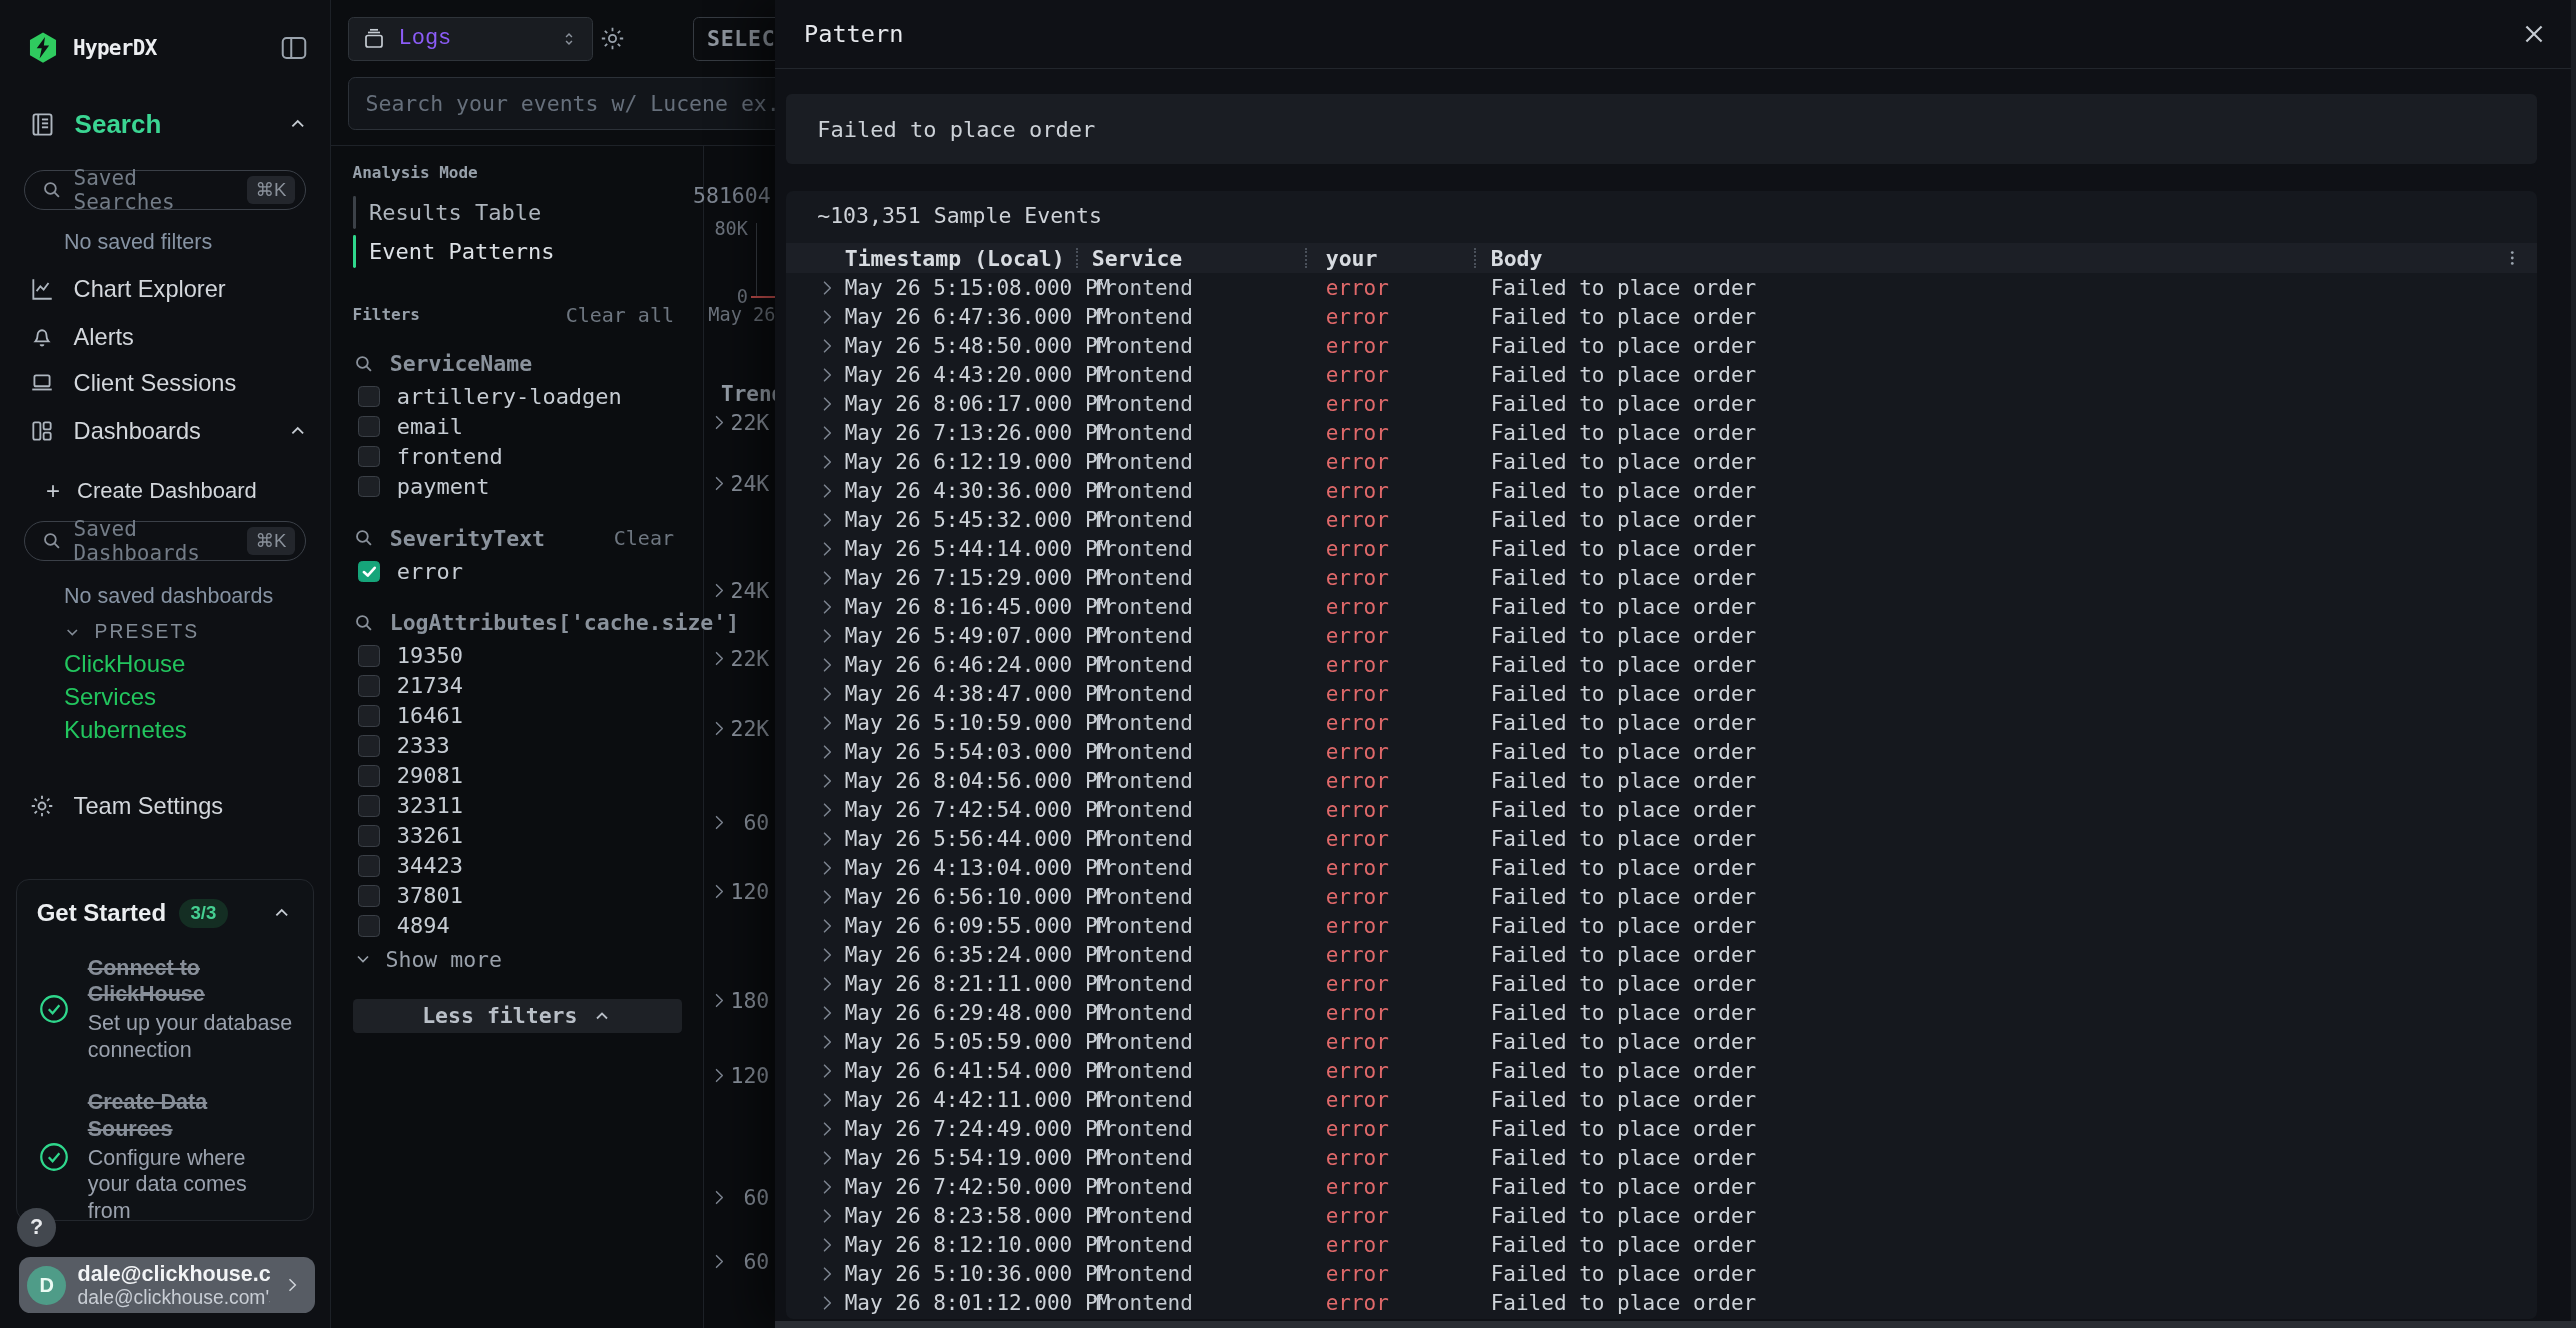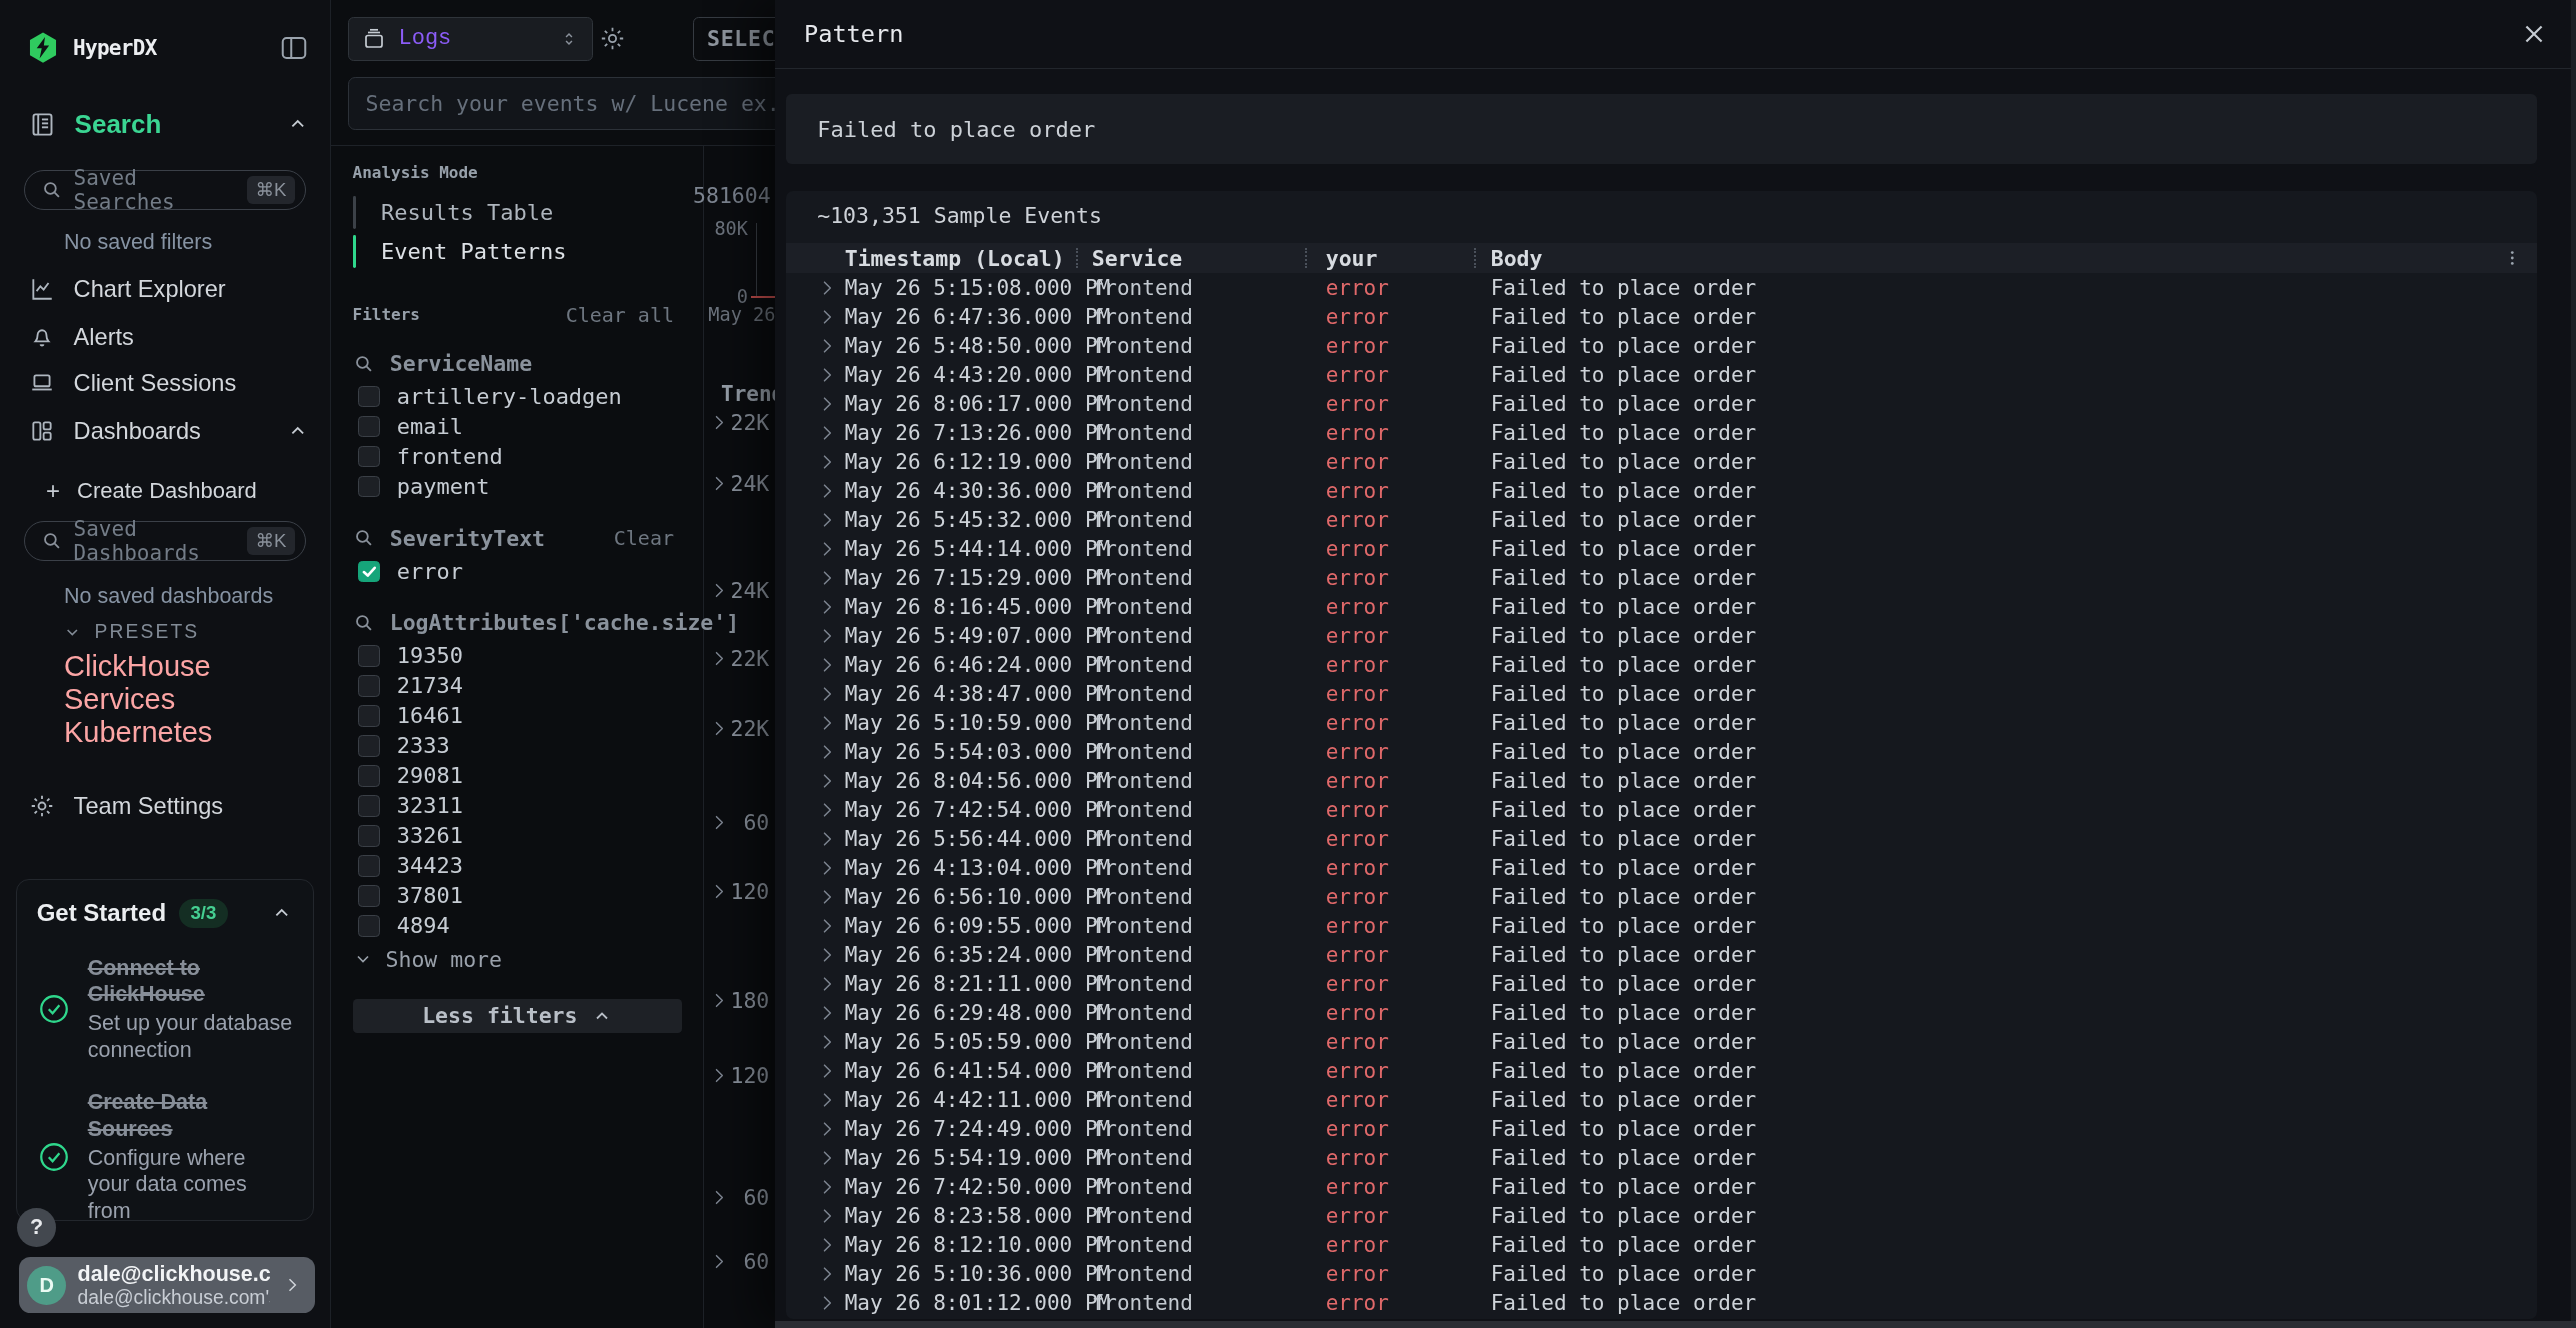--- a/index.html
+++ b/index.html
@@ -19,21 +19,21 @@
   .side-row { position:absolute; left:29px; right:21.5px; display:flex; align-items:center; gap:18.6px; height:34px; color:#d3d7dc; font-size:23.6px; }
   .side-row .grow { flex:1; }
   .search-head { color:#3bd693; font-weight:bold; font-size:26px; }
   .pill-input { position:absolute; left:24px; width:282px; height:40px; border:1.4px solid #3b4048;
     border-radius:20px; display:flex; align-items:center; padding:0 10px 0 15.7px; gap:11.4px; }
   .pill-input .ph { color:#737c87; font-size:21px; font-family:"DejaVu Sans Mono", monospace; flex:1; }
   .kbd { background:#23262c; color:#8a919b; border-radius:5.7px; font-size:18.6px; padding:2.9px 8.6px; }
   .muted-note { position:absolute; left:64px; color:#8693a3; font-size:21.5px; }
   .presets-row { position:absolute; left:63px; display:flex; align-items:center; gap:13px;
     color:#828b96; font-size:19.3px; letter-spacing:2.1px; }
-  .preset-item { position:absolute; left:64px; color:#fca5a5; font-size:29px; }
+  .preset-item { position:absolute; left:64px; color:#22c55e; font-size:24px; }
   .icon { color:#aeb6bf; }
 
   
   .gs-card { position:absolute; top:879px; left:15.7px; width:298px; height:342px;
     border:1.4px solid #23272d; border-radius:13px; background:#0f1216; padding:18.6px 20px; overflow:hidden; }
   .gs-head { display:flex; align-items:center; gap:13px; }
   .gs-title { font-size:24px; font-weight:bold; color:#eceef1; }
   .gs-badge { background:#13302494; color:#45cf92; border-radius:715px; font-size:18.6px;
     font-weight:bold; padding:3.6px 11.4px; background:#142e23; }
   .gs-head .grow { flex:1; }
@@ -66,21 +66,21 @@
     color:#8f969f; font-weight:bold; font-size:21.5px; letter-spacing:0.7px; }
   .search-box { position:absolute; left:16.5px; top:77px; width:472px; height:53px; background:#12151a;
     border:1.4px solid #2c3138; border-radius:7.2px; display:flex; align-items:center; padding:0 17px; overflow:hidden; }
   .search-box .ph { color:#666f7b; font-size:21.5px; white-space:nowrap; }
   .topbar-divider { position:absolute; top:145px; left:0; right:0; height:1.4px; background:#1e2228; }
 
   .filters-panel { position:absolute; left:0; top:146px; bottom:0; width:373px;
     border-right:1.4px solid #1e2228; padding:17px 0 0 21.5px; color:#c6ccd3; }
   .sec-head { font-family:"DejaVu Sans Mono", monospace; font-weight:bold; font-size:16px; color:#97a0aa; }
   .modes { margin-top:11.4px; }
-  .mode-row { display:flex; align-items:center; height:39px; gap:25px; }
+  .mode-row { display:flex; align-items:center; height:39px; gap:13px; }
   .mode-bar { width:3.6px; height:33px; background:#3c4148; border-radius:1.4px; }
   .mode-row.active .mode-bar { background:#2fd78c; }
   .mode-lbl { font-family:"DejaVu Sans Mono", monospace; font-size:22px; color:#aeb5bd; }
   .mode-row.active .mode-lbl { color:#dde1e6; }
   .filters-head { margin-top:31.5px; display:flex; align-items:center; padding-right:29px; }
   .filters-head .grow { flex:1; }
   .clear-lnk { font-family:"DejaVu Sans Mono", monospace; font-size:20px; color:#6e7680; }
   .f-group { margin-top:24px; }
   .fg-head { display:flex; align-items:center; gap:15.7px; padding-right:29px; }
   .fg-name { font-family:"DejaVu Sans Mono", monospace; font-weight:bold; font-size:21.5px; color:#8a929c; flex:1; }

